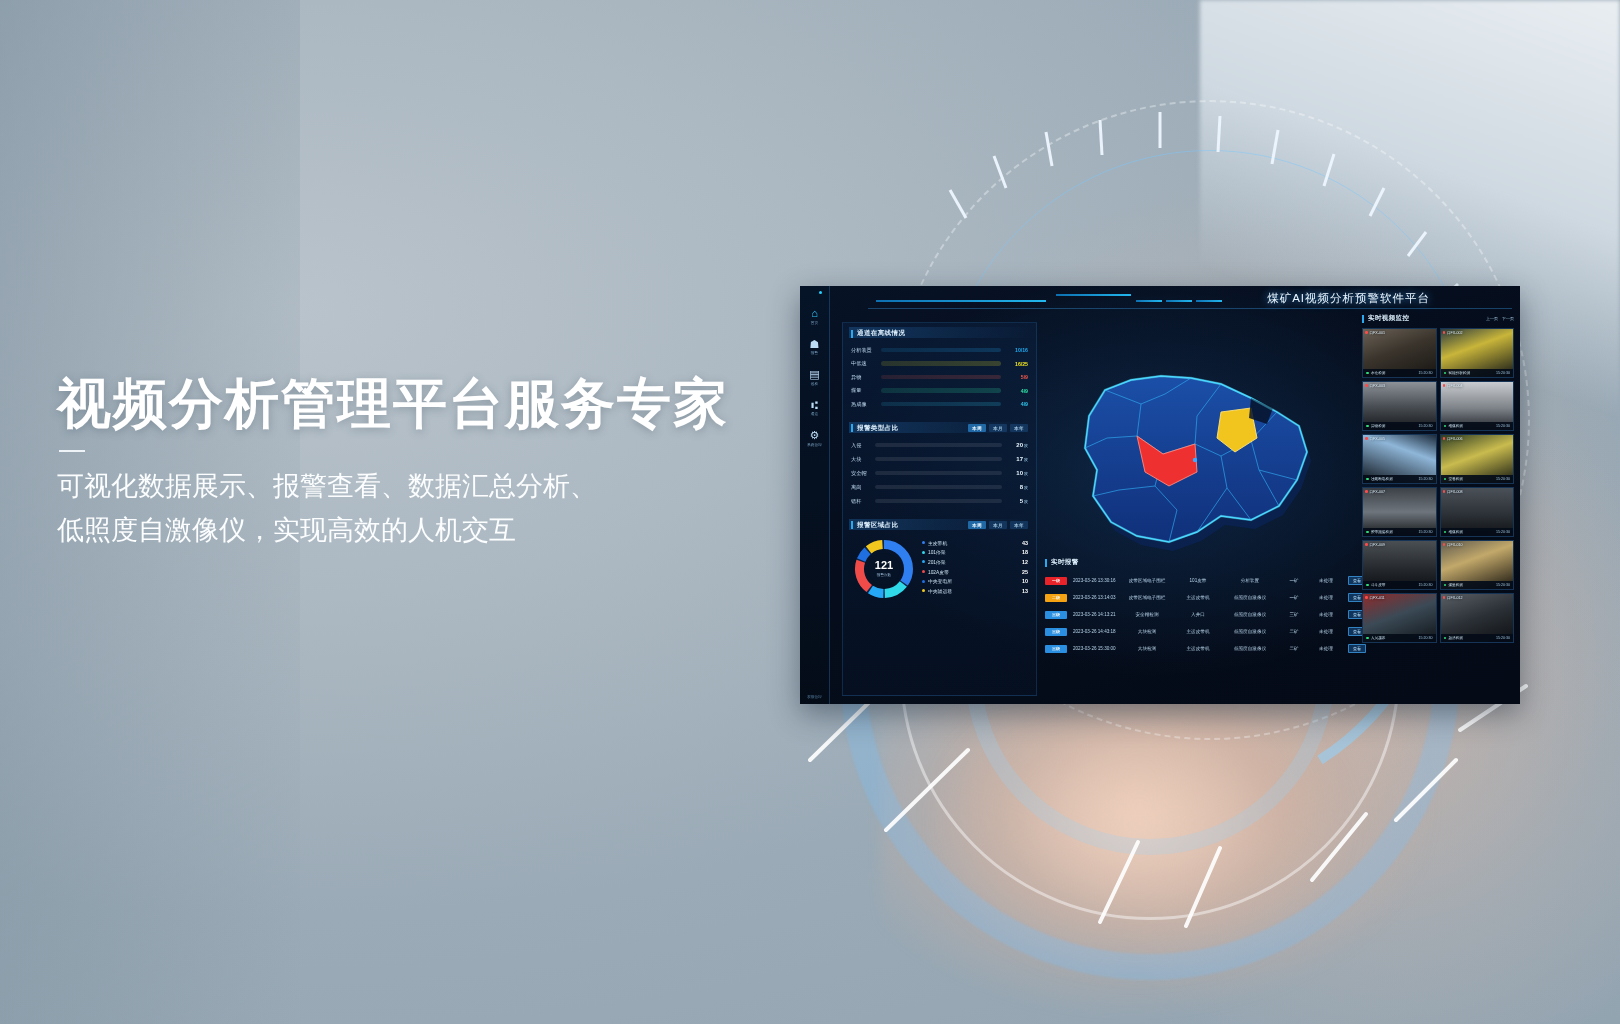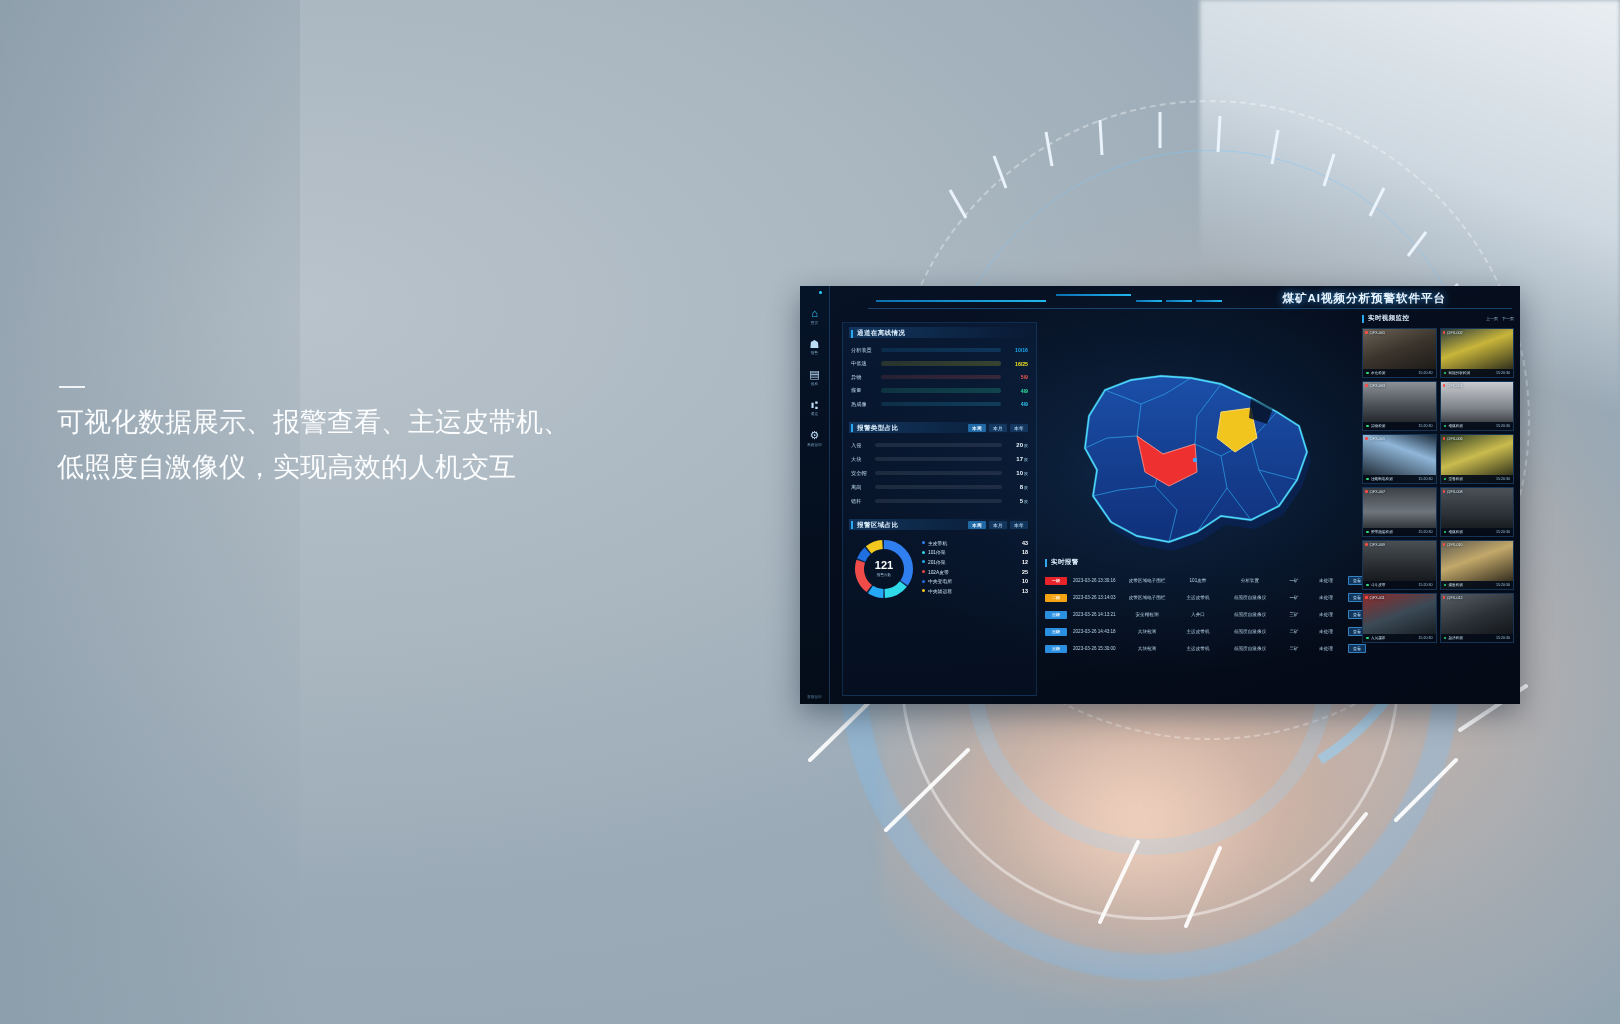--- a/index.html
+++ b/index.html
@@ -80,21 +80,21 @@
   
   .topbar{ position:absolute; left:30px; right:0; top:0; height:30px; z-index:3;}
   .tb-line{ position:absolute; height:2px; background:linear-gradient(90deg,#0d6fb0,#22b7ee); }
   .tb-t1{ left:16px; top:14px; width:170px;}
   .tb-t2{ left:196px; top:8px; width:75px;}
   .tb-t3{ left:276px; top:14px; width:26px;}
   .tb-t4{ left:306px; top:14px; width:26px;}
   .tb-t5{ left:336px; top:14px; width:26px;}
   .tb-edge{ position:absolute; left:8px; right:8px; top:22px; height:1px; background:rgba(40,110,165,.55);}
   .dash-title{
-    position:absolute; right:74px; top:5px; font-size:11.5px; font-weight:bold; letter-spacing:1px;
+    position:absolute; right:90px; top:5px; font-size:11.5px; font-weight:normal; letter-spacing:1px;
     color:#eaf6ff; text-shadow:0 0 8px rgba(60,170,255,.9);padding-left:22px;
   }
 
   .content{ position:relative; flex:1; z-index:2; }
 
   
   .panel-title{ display:flex; align-items:center; gap:4px; font-size:6.5px; font-weight:bold; color:#dceefb; letter-spacing:.4px;}
   .panel-title .bar{ width:2px; height:8px; background:#2aa8f0; display:inline-block;}
   .ph-strip{ position:absolute; left:10px; right:6px; height:11px; top:-2px;
     background:linear-gradient(90deg, rgba(30,90,150,.45), rgba(20,60,110,0));}
@@ -214,22 +214,23 @@
       <line x1="44" y1="612" x2="98" y2="612"></line>
     </g>
     <g fill="none" stroke="#8fd4ff" stroke-width="10" opacity="0.55">
       <path d="M120 520 A260 260 0 0 1 250 292"></path>
       <path d="M640 470 A260 260 0 0 1 520 700"></path>
     </g>
   </svg>
 </div>
 
 <div class="copy">
+  <div class="headline">视频分析管理平台服务专家</div>
   <div class="rule"></div>
-  <div class="desc">可视化数据展示、报警查看、主运皮带机、</div>
+  <div class="desc">可视化数据展示、报警查看、数据汇总分析、</div>
   <div class="desc">低照度自激像仪，实现高效的人机交互</div>
 </div>
 
 <div class="dash">
  <div class="dash-inner">
 
   <div class="side">
     <div class="side-dot"></div>
 
     <div class="side-item active" style="margin-top:8px;">

